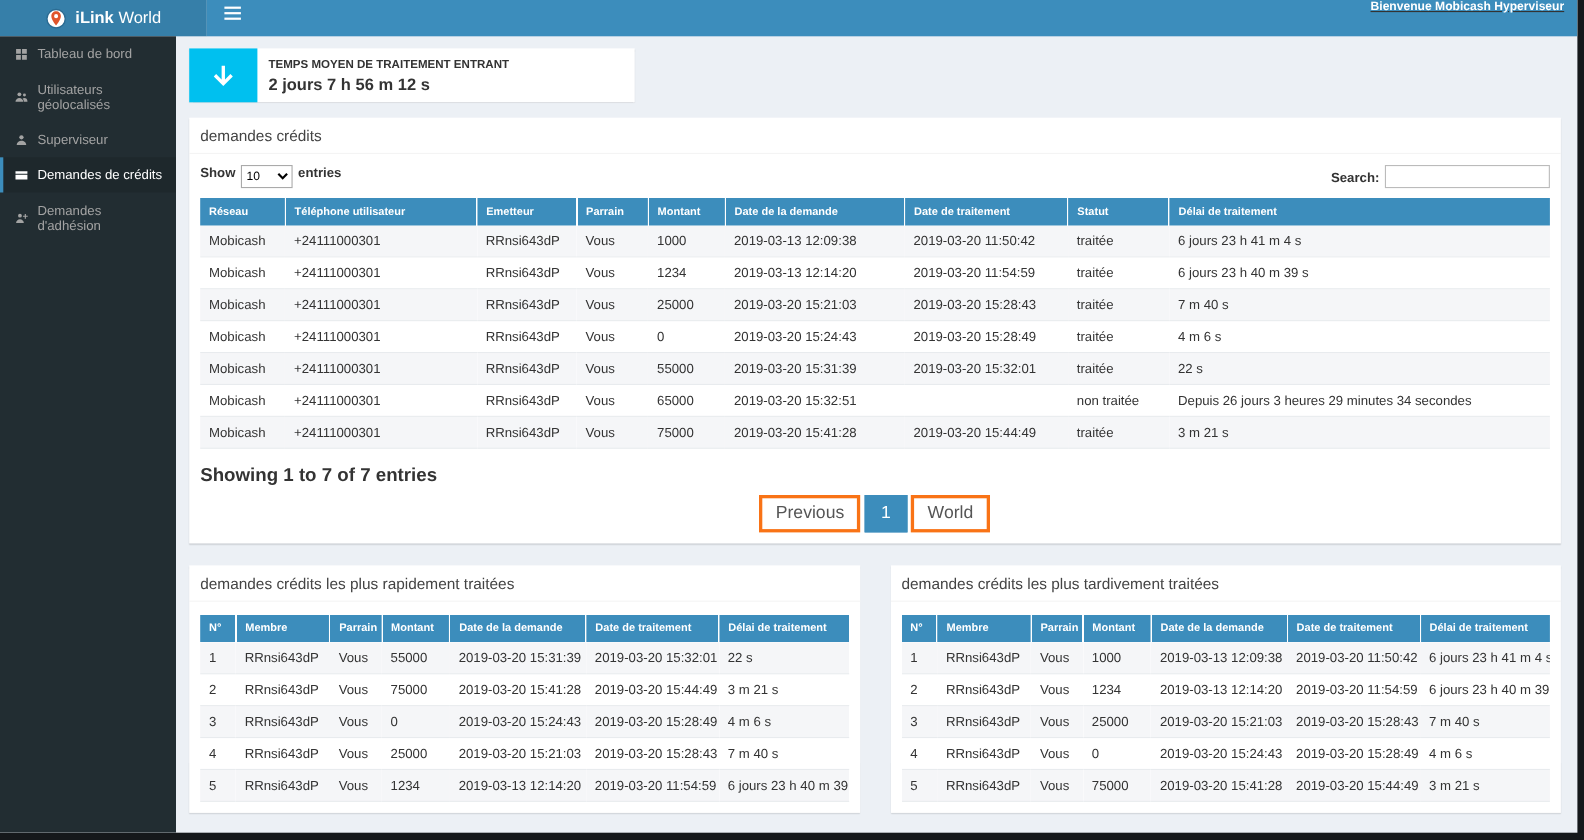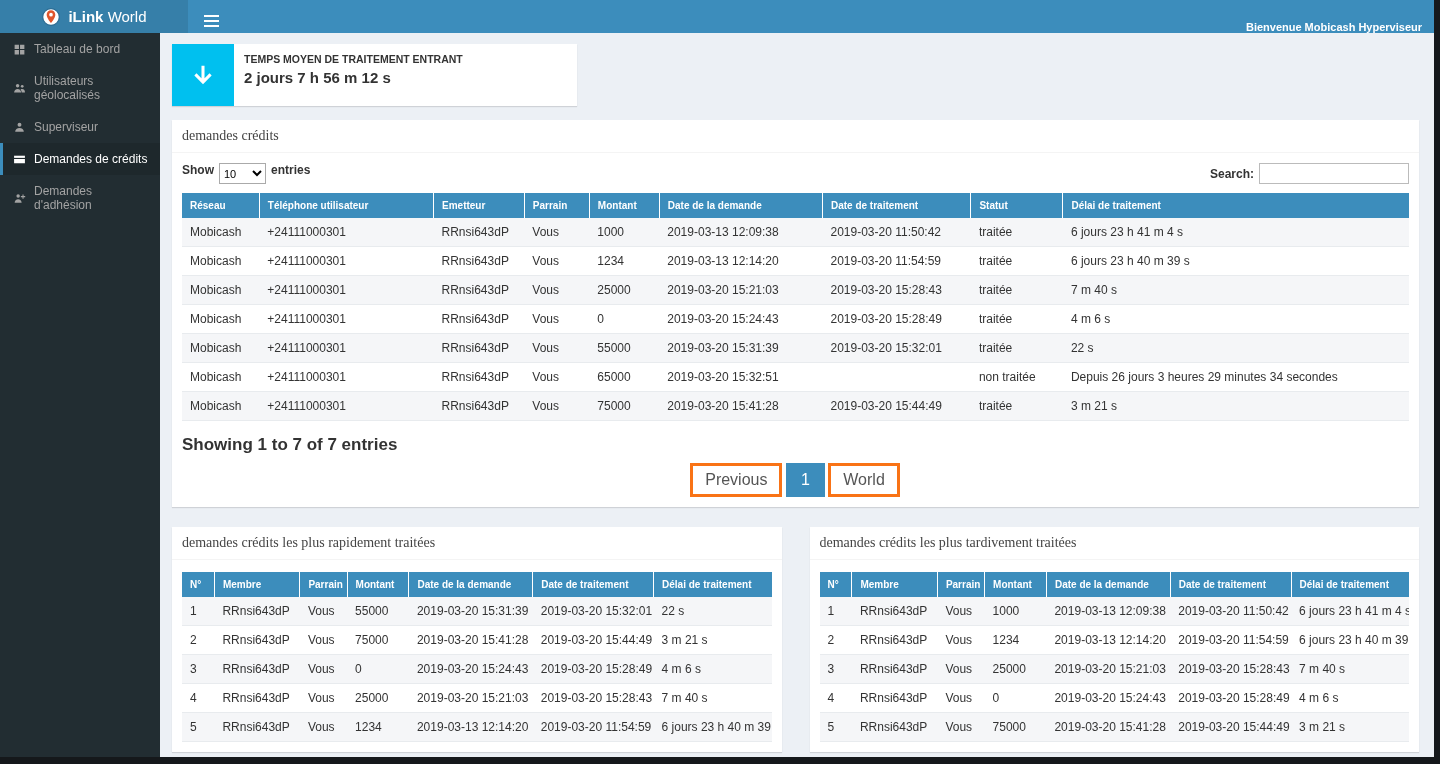--- a/index.html
+++ b/index.html
@@ -15,49 +15,49 @@
 
   
   .navbar { height: 33px; display: flex; }
   .logo {
     width: 188px; background: #367fa9; color: #fff;
     display: flex; align-items: center; justify-content: center; gap: 7px;
     font-size: 15px; cursor: pointer;
   }
   .logo-text b { font-weight: 700; }
   .logo-text .light { font-weight: 300; }
-  .nav-main { flex: 1; background: #3c8dbc; display: flex; align-items: flex-end; justify-content: space-between; padding: 0 12px; }
+  .nav-main { flex: 1; background: #3c8dbc; display: flex; align-items: flex-start; justify-content: space-between; padding: 0 12px; text-decoration: underline; }
   .hamburger { display: flex; flex-direction: column; gap: 3px; cursor: pointer; padding: 6px 4px; }
   .hamburger span { display: block; width: 15px; height: 2px; background: #fff; }
   .welcome { color: #fff; font-size: 11px; font-weight: 700; }
 
   
   .sidebar { position: absolute; top: 33px; left: 0; bottom: 0; width: 160px; background: #222d32; }
   .sidebar-item {
     display: flex; align-items: center; gap: 8px;
     padding: 9px 9px 9px 10px; border-left: 3px solid transparent;
     color: #a3a3a3; font-size: 12px; cursor: pointer;
   }
   .sidebar-item .icn { width: 13px; height: 13px; flex: 0 0 13px; display: inline-flex; }
   .sidebar-item.active { background: #1e282c; color: #fff; border-left-color: #3c8dbc; }
 
   
   .main { margin-left: 160px; height: calc(100% - 33px); display: flex; flex-direction: column; }
   .content { flex: 1; padding: 11px 15px 0 12px; overflow: hidden; }
 
   
-  .info-box { width: 405px; height: 62px; background: #fff; display: flex; box-shadow: 0 1px 1px rgba(0,0,0,.12); margin-bottom: 14px; }
+  .info-box { width: 405px; height: 49px; background: #fff; display: flex; box-shadow: 0 1px 1px rgba(0,0,0,.12); margin-bottom: 14px; }
   .info-icon { width: 62px; background: #00c0ef; display: flex; align-items: center; justify-content: center; }
   .info-content { padding: 9px 10px; overflow: hidden; }
   .info-title { font-size: 10.5px; font-weight: 700; color: #333; white-space: nowrap; }
   .info-value { font-size: 15px; font-weight: 700; margin-top: 4px; }
 
   
   .panel { background: #fff; box-shadow: 0 1px 1px rgba(0,0,0,.12); margin-bottom: 20px; }
-  .panel-header { padding: 8px 10px; border-bottom: 1px solid #f4f4f4; font-size: 14px; color: #444; font-family: Liberation Serif, serif; }
+  .panel-header { padding: 8px 10px; border-bottom: 1px solid #f4f4f4; font-size: 14px; color: #444; }
   .panel-body { padding: 10px; }
 
   
   .dt-controls { display: flex; justify-content: space-between; align-items: center; font-size: 12px; font-weight: 700; color: #333; }
   .dt-length { display: flex; align-items: flex-start; gap: 5px; }
   .dt-length select { font-size: 11px; height: 21px; width: 47px; border: 1px solid #aaa; background: #fff; font-family: inherit; }
   .dt-search { display: flex; align-items: center; gap: 5px; }
   .dt-search input { width: 150px; height: 21px; border: 1px solid #bbb; padding: 2px 5px; font-size: 12px; font-family: inherit; }
 
   

